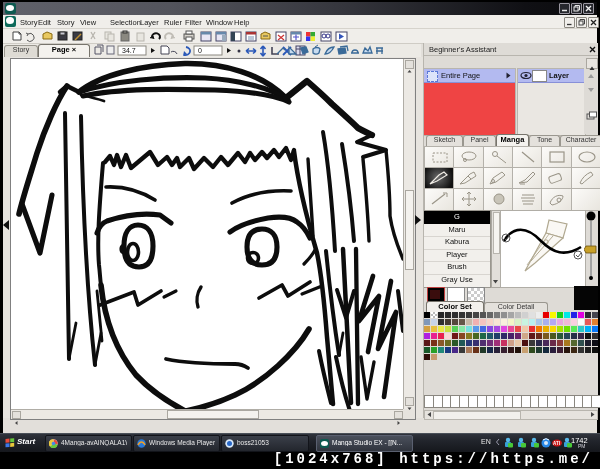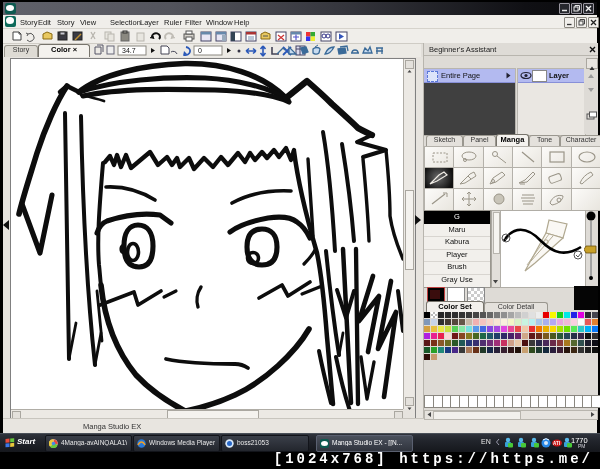--- a/index.html
+++ b/index.html
@@ -121,21 +121,21 @@
  <rect x="318" y="3" width="10" height="9" fill="#fff" stroke="#446"></rect>
           <circle cx="321" cy="7" r="2" fill="none" stroke="#338"></circle>
           <circle cx="325" cy="7" r="2" fill="none" stroke="#338"></circle>
  <rect x="333" y="3" width="11" height="9" fill="#fff" stroke="#446"></rect>
           <path d="M336,4.5 L341,7.5 L336,10.5 Z" fill="#35b"></path>
 </g>
 </svg>
 </div>
   <div class="abs" id="toolbar2">
  <div class="abs" style="left:1px;top:1px;width:32px;height:12px;background:#dedbd4;border:1px solid #9a978f;border-bottom:none;border-radius:3px 3px 0 0;font-size:7px;color:#333;text-align:center;">Story</div>
- <div class="abs" style="left:35px;top:0px;width:50px;height:13px;background:#f4f2ee;border:1px solid #77746c;border-bottom:none;border-radius:3px 3px 0 0;font-size:7.5px;font-weight:bold;color:#000;text-align:center;">Color ×</div>
+ <div class="abs" style="left:35px;top:0px;width:50px;height:13px;background:#f4f2ee;border:1px solid #77746c;border-bottom:none;border-radius:3px 3px 0 0;font-size:7.5px;font-weight:bold;color:#000;text-align:center;">Page ×</div>
  <svg width="330" height="13" style="position:absolute;left:88px;top:0">
   <g fill="none" stroke="#445">
    <path d="M4,3 L10,3 L10,10 L4,10 Z M6,1 L12,1 L12,8" stroke="#556"></path>
    <rect x="16" y="2" width="7" height="8" fill="#eee" stroke="#667"></rect>
   </g>
   <rect x="27" y="2" width="28" height="9" fill="#fff" stroke="#8a8780"></rect>
   <text x="31" y="9" font-size="7" fill="#111" font-family="Liberation Sans">34.7</text>
   <path d="M60,4 L64,6.5 L60,9 Z" fill="#111"></path>
   <path d="M70,2 L76,2 L78,4 L78,10 L70,10 Z" fill="#fff" stroke="#445"></path>
   <path d="M80,8 a4,4 0 0,1 6,2" fill="none" stroke="#445"></path>
@@ -242,33 +242,30 @@
             </svg></div>
         <div class="abs" style="left:156px;top:0px;width:90px;height:7px;background:#f4f2ee;border:1px solid #aaa7a0;"></div>
         <div class="abs" style="left:383px;top:1px;width:7px;height:6px;background:#e4e1dc;border:1px solid #aaa7a0;"><svg width="7" height="6">
               <path d="M2.5,1 L5,3 L2.5,5 Z" fill="#444"></path>
             </svg></div>
       </div>
     </div>
     <div class="abs" style="left:0px;top:163px;width:0;height:0;border-top:5px solid transparent;border-bottom:5px solid transparent;border-right:6px solid #111;"></div>
     <div class="abs" style="left:412px;top:158px;width:0;height:0;border-top:5px solid transparent;border-bottom:5px solid transparent;border-left:6px solid #111;"></div>
   </div>
-  <div class="abs" id="statusbar">
-      <span style="position:absolute;left:80px;top:3px;">Manga Studio EX</span>
-    </div>
   <div class="abs" id="panel">
 
     <div class="abs" style="left:0;top:0;width:174px;height:12px;background:#dedbd6;border-bottom:1px solid #b8b5ae;">
       <span style="position:absolute;left:5px;top:2px;font-size:7.5px;color:#222;">Beginner's Assistant</span>
       <svg width="7" height="7" style="position:absolute;left:165px;top:3px">
           <path d="M1,1 L6,6 M6,1 L1,6" stroke="#111" stroke-width="1.4"></path>
         </svg>
     </div>
 
-    <div class="abs" style="left:0;top:25px;width:91px;height:66px;background:#404040;border:1px solid #b8b5ae;border-left:none;">
+    <div class="abs" style="left:0;top:25px;width:91px;height:66px;background:#ef4444;border:1px solid #b8b5ae;border-left:none;">
       <div class="abs" style="left:0;top:0;width:91px;height:13px;background:#b3baf0;border-bottom:1px solid #8890d8;">
         <div class="abs" style="left:3px;top:2px;width:9px;height:9px;border:1px dashed #5a78d8;background:#dde4fa;"></div>
         <span style="position:absolute;left:17px;top:2px;font-size:7.5px;color:#111;">Entire Page</span>
         <svg width="5" height="7" style="position:absolute;left:82px;top:3px">
             <path d="M0.5,0.5 L4.5,3.5 L0.5,6.5 Z" fill="#223"></path>
           </svg>
       </div>
     </div>
     <div class="abs" style="left:93px;top:25px;width:67px;height:66px;background:#eae7e2;border:1px solid #b8b5ae;">
       <div class="abs" style="left:0;top:0;width:67px;height:13px;background:#b3baf0;border-bottom:1px solid #8890d8;">
@@ -704,18 +701,18 @@
     <circle cx="43" cy="6" r="4.5" fill="#2888e8"></circle>
         <circle cx="43" cy="6" r="2" fill="#d8e8f8"></circle>
         <path d="M40,3 A4.5,4.5 0 0,1 46,3" stroke="#fff" stroke-width="1" fill="none"></path>
     <ellipse cx="54" cy="6" rx="5" ry="3.5" fill="#c81818"></ellipse>
         <text x="50" y="8" font-size="4.5" fill="#fff" font-family="Liberation Sans" font-weight="bold">ATI</text>
     <circle cx="64" cy="3" r="2.2" fill="#58b8e8"></circle>
         <rect x="61" y="5" width="6" height="5" rx="1" fill="#38a0d8"></rect>
         <rect x="64" y="6" width="5" height="4.5" rx="1" fill="#48c838"></rect>
    </g>
  </svg>
- <span style="position:absolute;left:571px;top:3px;font-size:7.5px;color:#fff;">17<tspan>70</tspan></span>
+ <span style="position:absolute;left:571px;top:3px;font-size:7.5px;color:#fff;">17<tspan>42</tspan></span>
  <span style="position:absolute;left:578px;top:10px;font-size:5px;color:#d0d0d8;">PM</span>
 </div>
 <div class="abs" id="bottombar">
     <span style="position:absolute;right:7px;top:-1px;letter-spacing:3px;">[1024x768] https://https.me/</span>
   </div>
 
 </body></html>

